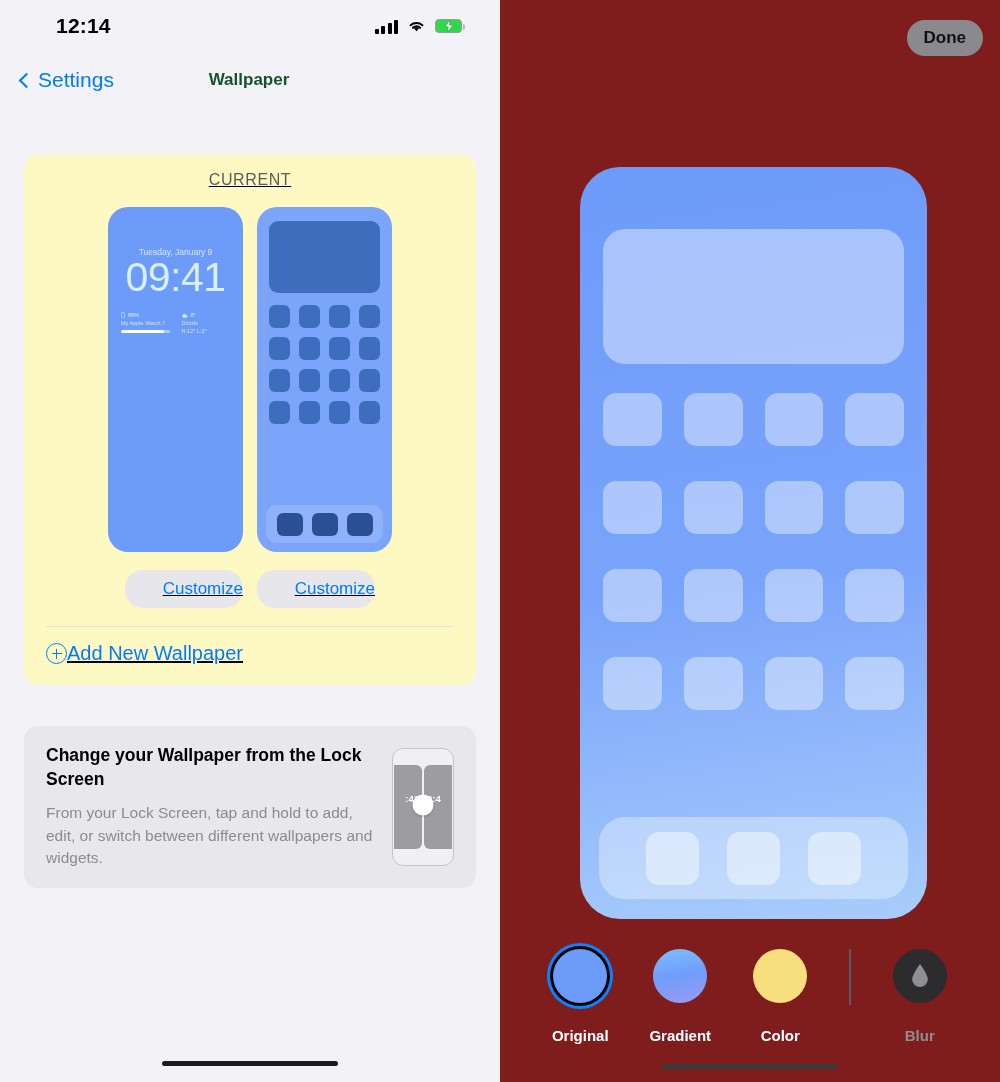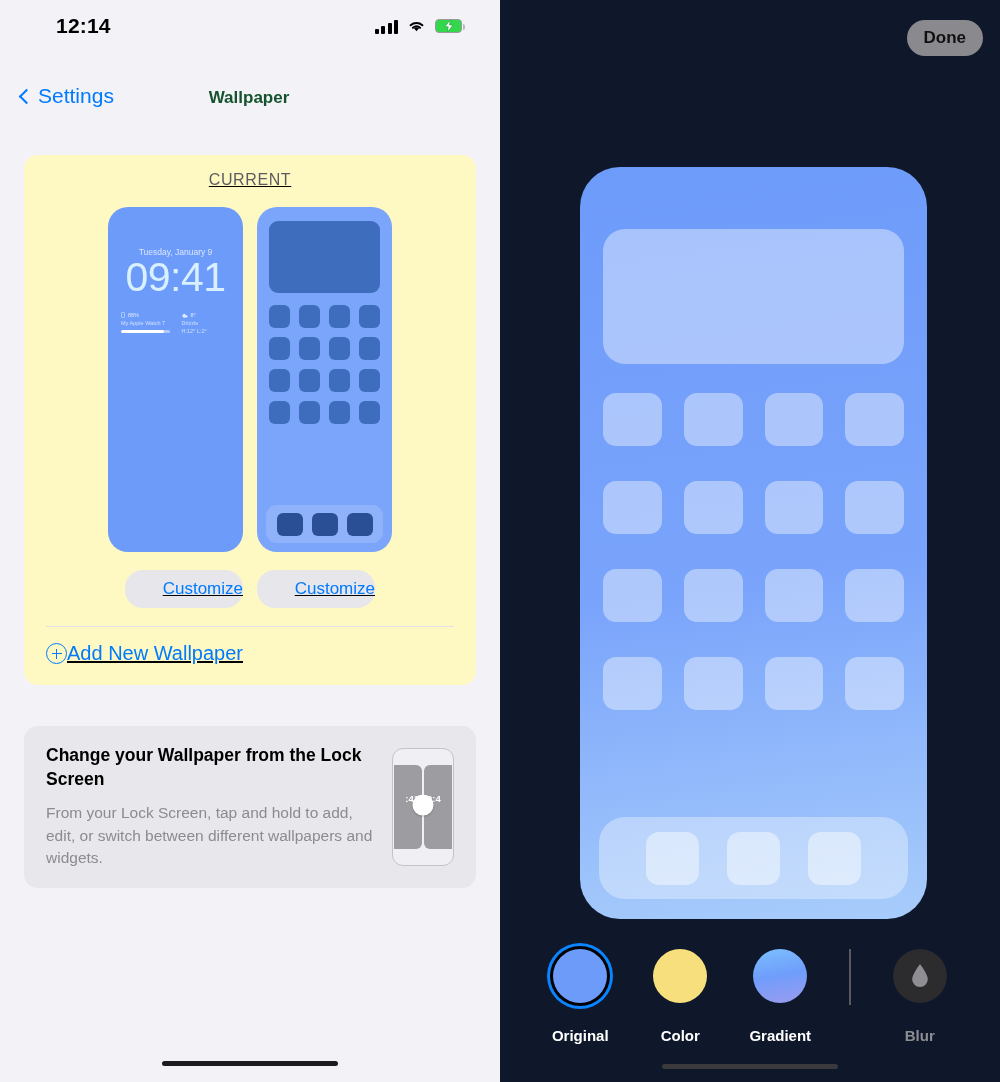--- a/index.html
+++ b/index.html
@@ -45,21 +45,21 @@
   }
   .batt:after {
     content:""; position:absolute; right:-4px; top:4px;
     width:2.5px; height:6px; background:#b9b9bd; border-radius:0 2px 2px 0;
   }
   .bolt { position:absolute; left:50%; top:50%; transform: translate(-50%,-50%); }
 
   
   .nav-bar {
     position: relative; height: 56px;
-    display: flex; align-items: flex-end; padding: 0 18px;
+    display: flex; align-items: center; padding: 0 18px;
   }
   .nav-back {
     display: flex; align-items: center; gap: 4px;
     color: #007aff; font-size: 21px; cursor: pointer;
   }
   .chev-left {
     width: 11px; height: 11px;
     border-left: 2.6px solid #007aff; border-bottom: 2.6px solid #007aff;
     transform: rotate(45deg); margin-left: 3px; margin-right: 2px;
   }
@@ -206,21 +206,21 @@
 
   
   .home-ind {
     position: absolute; left: 50%; transform: translateX(-50%);
     bottom: 16px; width: 176px; height: 5px; border-radius: 3px; background: #1c1c1e;
   }
 
   
   .right-panel {
     position: relative; width: 500px; height: 1082px;
-    background: #0f172a; overflow: hidden;
+    background: #7f1d1d; overflow: hidden;
   }
   .done-btn {
     position: absolute; right: 17px; top: 20px;
     padding: 8px 17px; border-radius: 18px;
     background: #8a8a8e; color: #111; font-size: 17px; font-weight: bold;
     cursor: pointer;
   }
   
   .big-phone {
     position: absolute; left: 80px; top: 167px;
@@ -438,27 +438,27 @@
     </div>
 
     <div class="toolbar">
 
       <div class="tool selected">
         <div class="tool-swatch sw-original"></div>
         <div class="tool-label">Original</div>
       </div>
 
       <div class="tool">
+        <div class="tool-swatch sw-gradient"></div>
+        <div class="tool-label">Gradient</div>
+      </div>
+
+      <div class="tool">
         <div class="tool-swatch sw-color"></div>
         <div class="tool-label">Color</div>
-      </div>
-
-      <div class="tool">
-        <div class="tool-swatch sw-gradient"></div>
-        <div class="tool-label">Gradient</div>
       </div>
 
 
       <div class="tool-divider"></div>
 
       <div class="tool dim">
         <div class="tool-swatch sw-dark">
           <svg width="20" height="26" viewBox="0 0 20 26">
             <path d="M10 1 C10 1 2.2 11 2.2 16.3 A7.8 7.8 0 0 0 17.8 16.3 C17.8 11 10 1 10 1 Z" fill="#8e8e93"></path>
           </svg>

